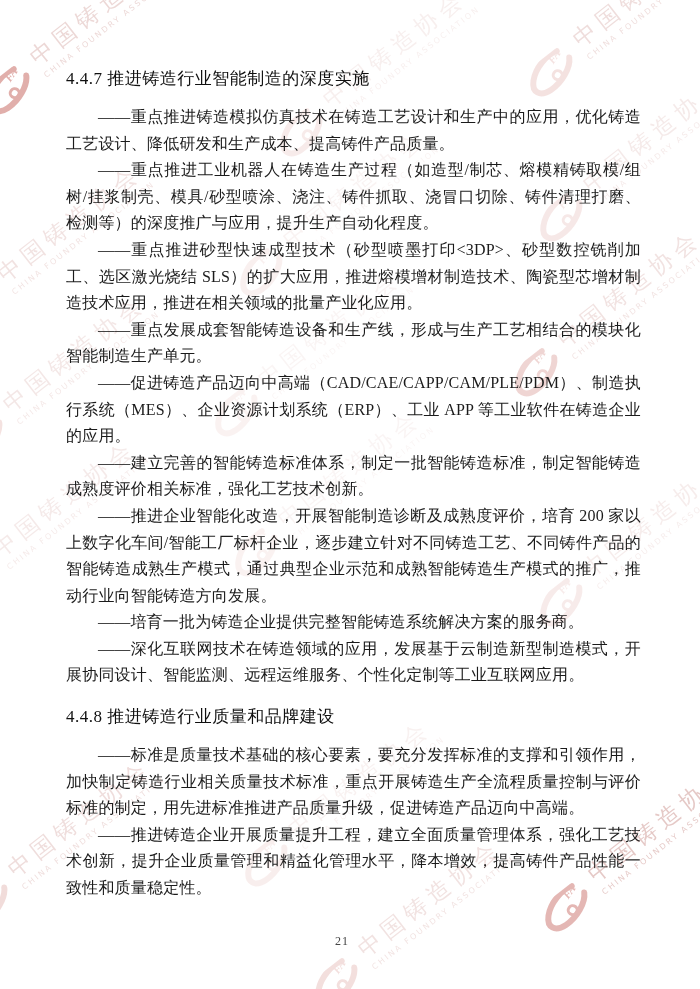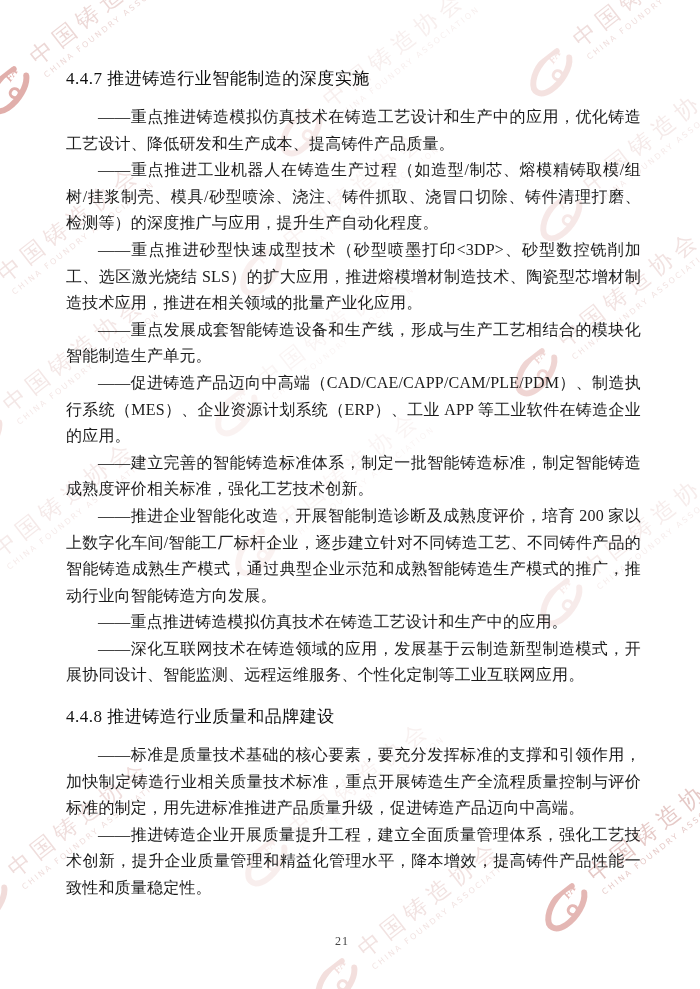--- a/index.html
+++ b/index.html
@@ -323,21 +323,21 @@
   <div class="content">
 
     <h2 class="sec-heading">4.4.7 推进铸造行业智能制造的深度实施</h2>
     <p class="para">——重点推进铸造模拟仿真技术在铸造工艺设计和生产中的应用，优化铸造工艺设计、降低研发和生产成本、提高铸件产品质量。</p>
     <p class="para">——重点推进工业机器人在铸造生产过程（如造型/制芯、熔模精铸取模/组树/挂浆制壳、模具/砂型喷涂、浇注、铸件抓取、浇冒口切除、铸件清理打磨、检测等）的深度推广与应用，提升生产自动化程度。</p>
     <p class="para">——重点推进砂型快速成型技术（砂型喷墨打印&lt;3DP&gt;、砂型数控铣削加工、选区激光烧结 SLS）的扩大应用，推进熔模增材制造技术、陶瓷型芯增材制造技术应用，推进在相关领域的批量产业化应用。</p>
     <p class="para">——重点发展成套智能铸造设备和生产线，形成与生产工艺相结合的模块化智能制造生产单元。</p>
     <p class="para">——促进铸造产品迈向中高端（CAD/CAE/CAPP/CAM/PLE/PDM）、制造执行系统（MES）、企业资源计划系统（ERP）、工业 APP 等工业软件在铸造企业的应用。</p>
     <p class="para">——建立完善的智能铸造标准体系，制定一批智能铸造标准，制定智能铸造成熟度评价相关标准，强化工艺技术创新。</p>
     <p class="para">——推进企业智能化改造，开展智能制造诊断及成熟度评价，培育 200 家以上数字化车间/智能工厂标杆企业，逐步建立针对不同铸造工艺、不同铸件产品的智能铸造成熟生产模式，通过典型企业示范和成熟智能铸造生产模式的推广，推动行业向智能铸造方向发展。</p>
-    <p class="para">——重点推进铸造模拟仿真技术在铸造工艺设计和生产中的应用。</p>
+    <p class="para">——培育一批为铸造企业提供完整智能铸造系统解决方案的服务商。</p>
     <p class="para">——深化互联网技术在铸造领域的应用，发展基于云制造新型制造模式，开展协同设计、智能监测、远程运维服务、个性化定制等工业互联网应用。</p>
 
     <h2 class="sec-heading second">4.4.8 推进铸造行业质量和品牌建设</h2>
     <p class="para">——标准是质量技术基础的核心要素，要充分发挥标准的支撑和引领作用，加快制定铸造行业相关质量技术标准，重点开展铸造生产全流程质量控制与评价标准的制定，用先进标准推进产品质量升级，促进铸造产品迈向中高端。</p>
     <p class="para">——推进铸造企业开展质量提升工程，建立全面质量管理体系，强化工艺技术创新，提升企业质量管理和精益化管理水平，降本增效，提高铸件产品性能一致性和质量稳定性。</p>
   </div>
 
   <div class="pageno">21</div>
 </div>
 

